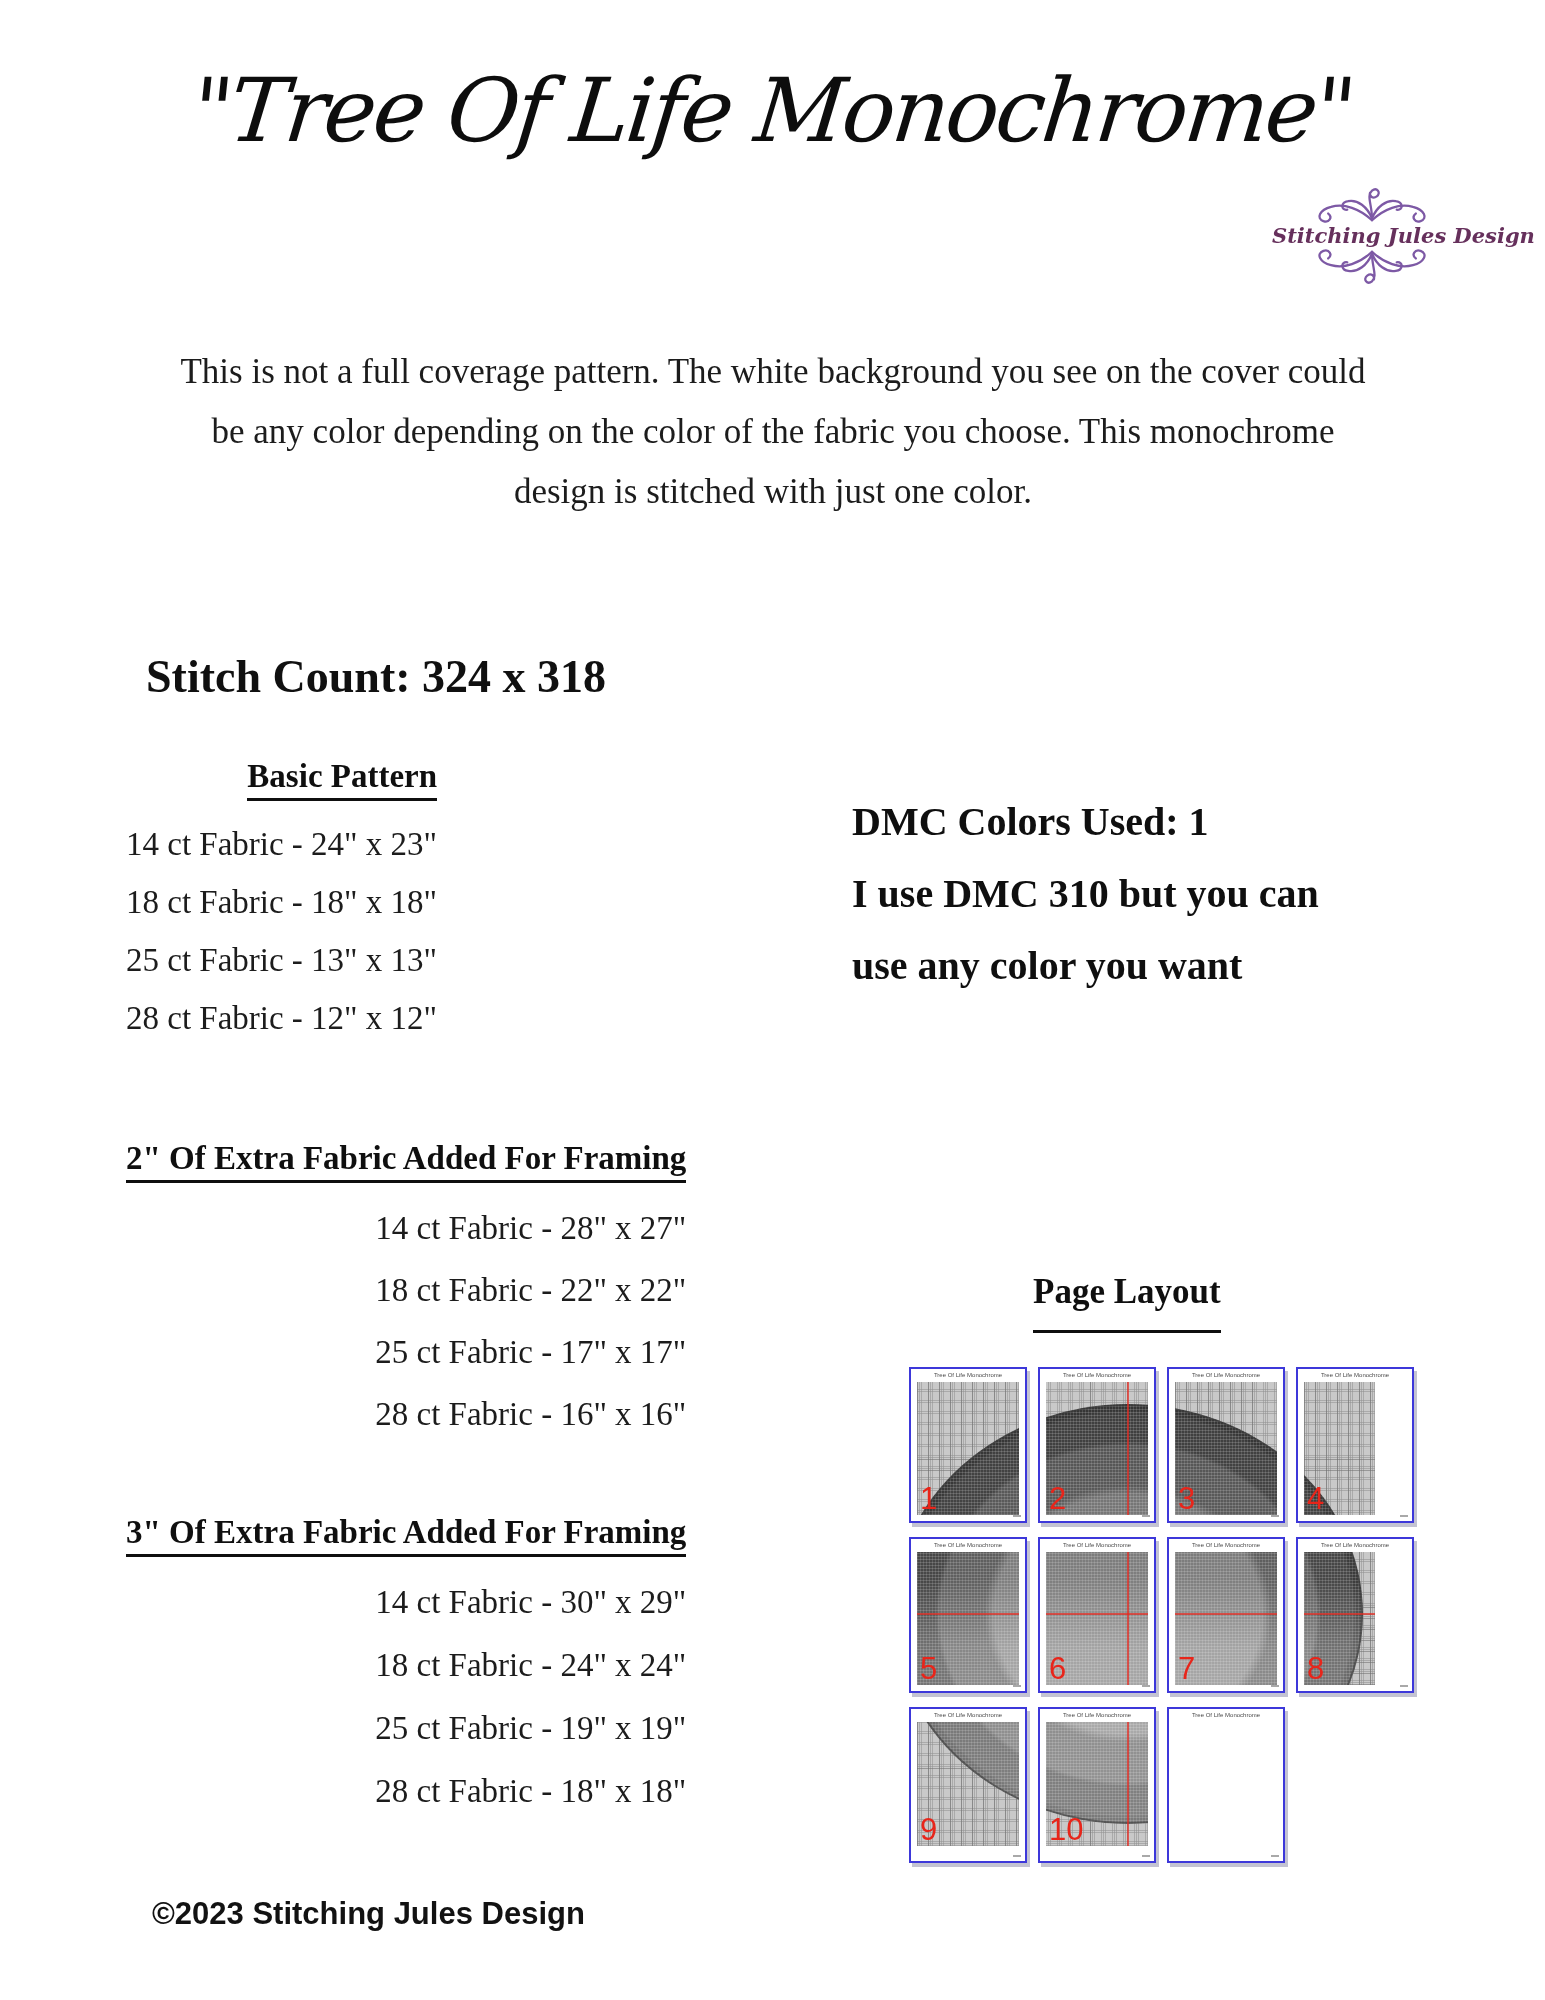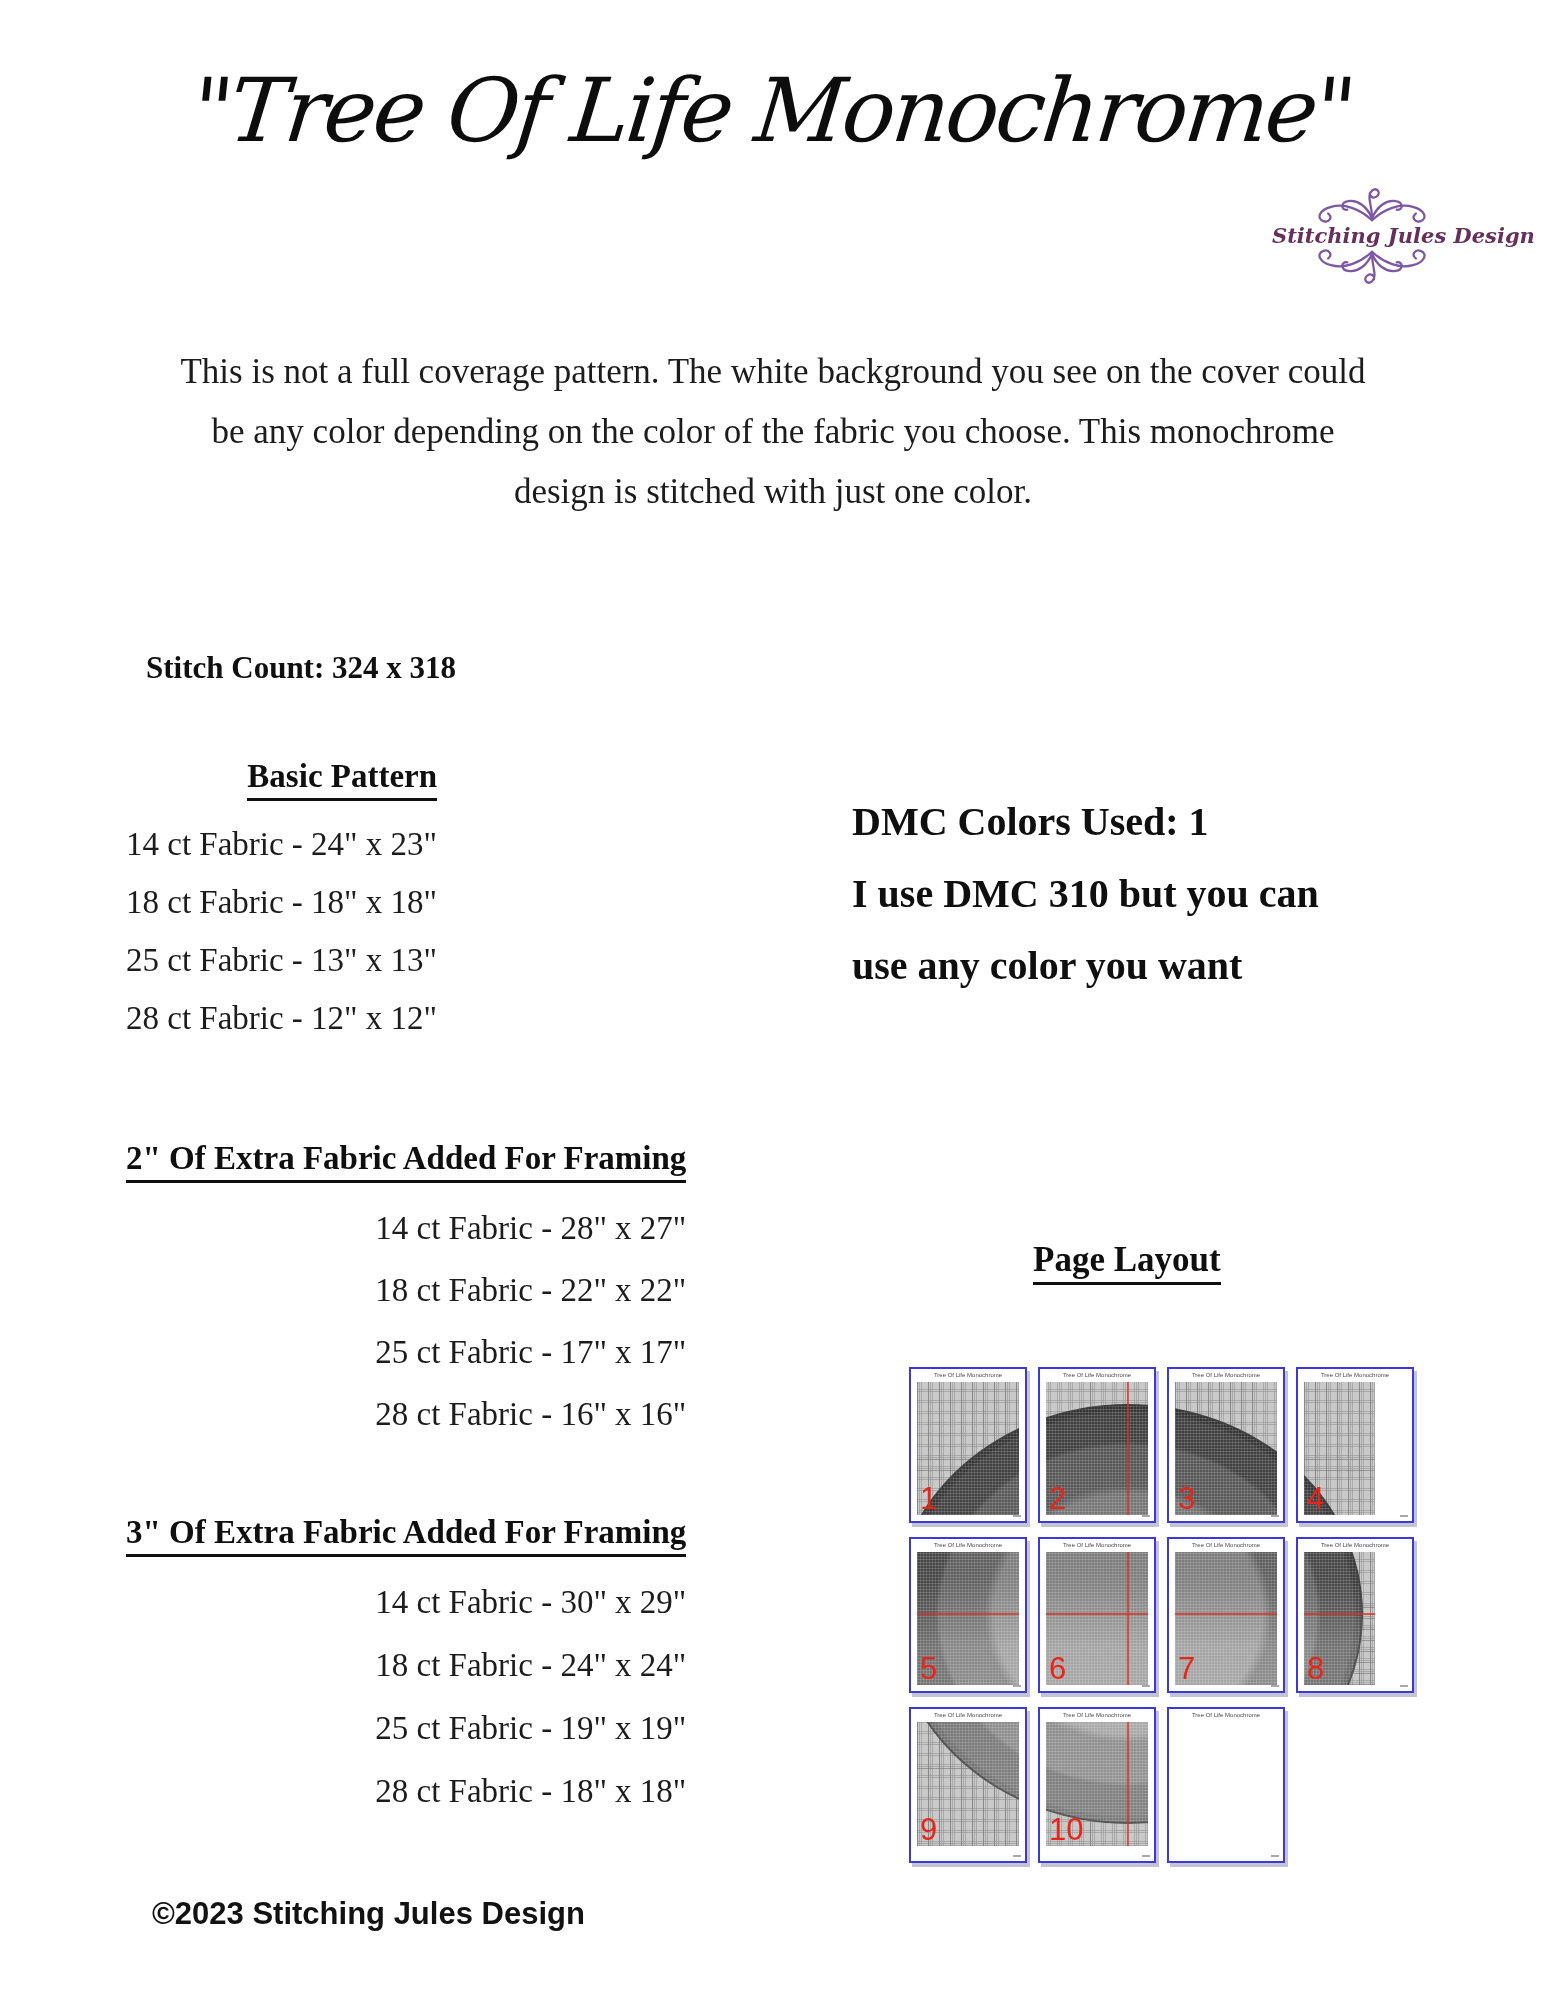--- a/index.html
+++ b/index.html
@@ -32,21 +32,21 @@
 
   
   .intro {
     position:absolute; top:342px; left:162px; width:1222px;
     text-align:center; font-size:35px; line-height:60px; color:#1c1c1c;
   }
 
   
   .stitch {
     position:absolute; left:146px; top:650px;
-    font-size:31px; font-weight:700; color:#101010;
+    font-size:46px; font-weight:700; color:#101010;
   }
 
   
   .section { position:absolute; left:126px;text-align:right; }
   .section .sec-heading {
     display:inline-block; font-size:33px; font-weight:700; color:#0f0f0f;
     border-bottom:3px solid #0f0f0f; padding-bottom:3px; white-space:nowrap;
   }
   .section ul { list-style:none; margin-top:14px; font-size:33px; color:#1c1c1c; }
   #sec-basic { top:758px; }
@@ -61,22 +61,23 @@
     position:absolute; left:852px; top:786px;
     font-size:40px; font-weight:700; line-height:72px; color:#0f0f0f;
   }
 
   
   .pl-heading {
     position:absolute; left:1033px; top:1240px;
     font-size:35px; font-weight:700; color:#0f0f0f;
   }
   .pl-heading span {
-    display:inline-block; border-bottom:3px solid #0f0f0f; padding-bottom:2px;
+    display:inline-block; border-bottom:3px solid #0f0f0f; padding-bottom:18px;
     white-space:nowrap;
+    margin-top:32px;
   }
 
   
   .thumb-grid {
     position:absolute; left:909px; top:1367px;
     display:grid; grid-template-columns:repeat(4,118px); grid-auto-rows:156px;
     column-gap:11px; row-gap:14px;
   }
   .page-thumb {
     position:relative; background:#ffffff;

